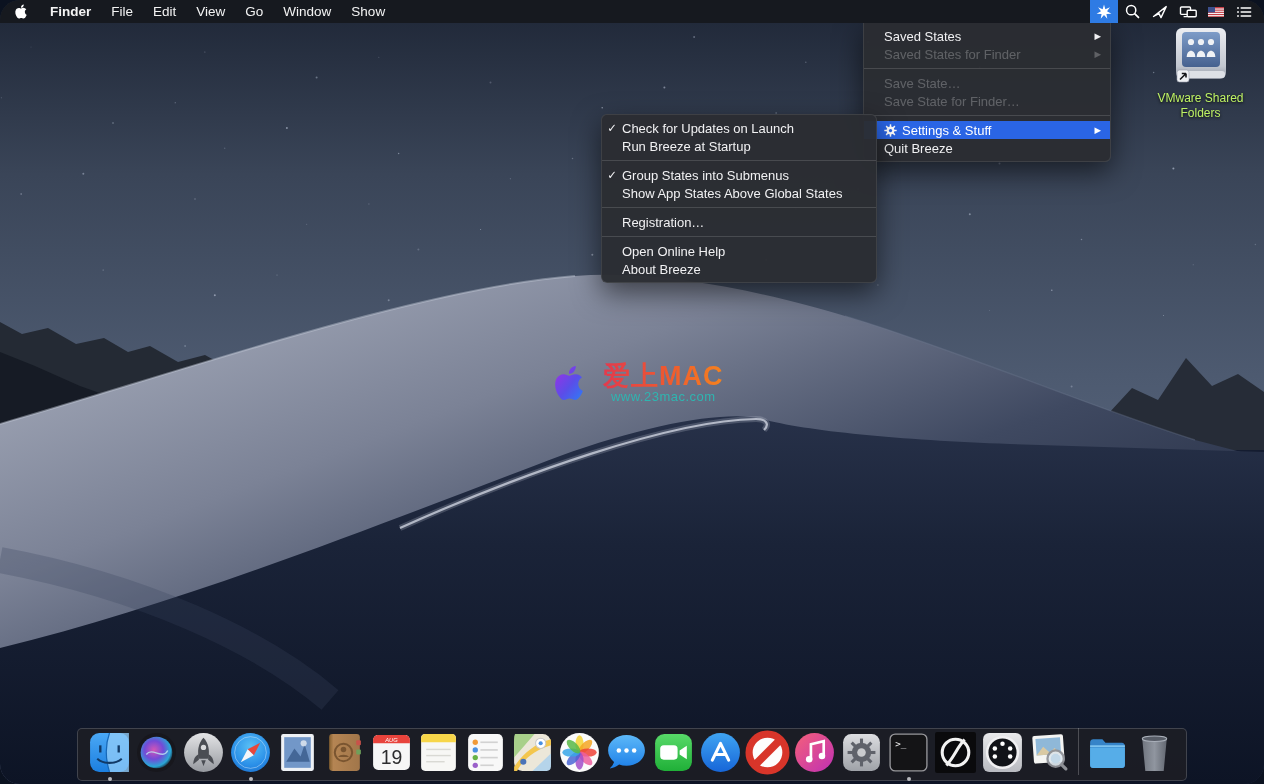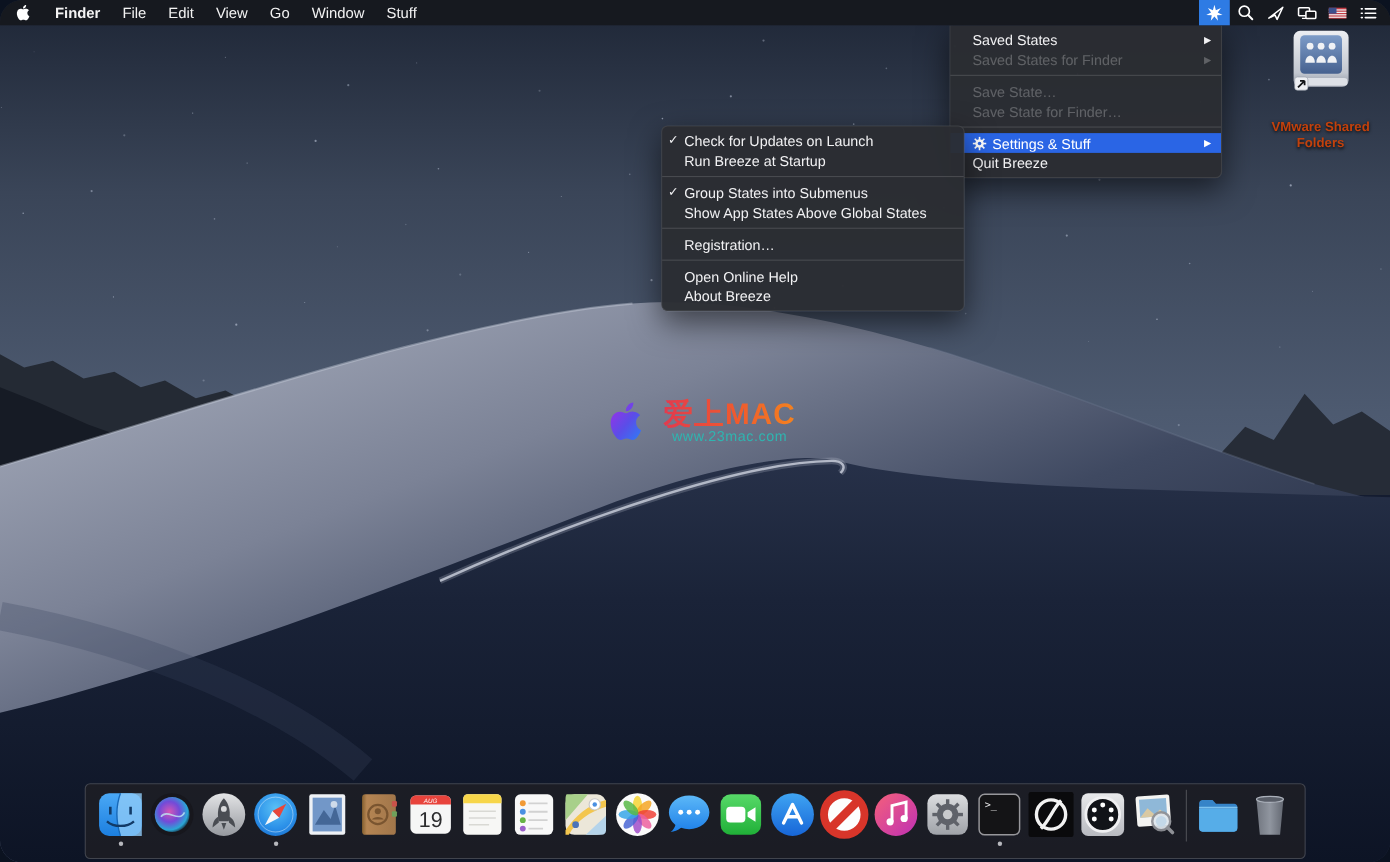--- a/index.html
+++ b/index.html
@@ -29,33 +29,33 @@
   .menu-row .gutter{width:20px;flex:none;text-align:center;font-size:11.5px;line-height:18px;}
   .menu-row .label{flex:1;white-space:nowrap;overflow:hidden;}
   .menu-row .arrow{flex:none;width:12px;text-align:right;font-size:8.5px;}
   .menu-row.disabled{color:rgba(255,255,255,0.25);}
   .menu-row.highlighted{background:#2a65e5;color:#ffffff;}
   .menu-row .gear{display:flex;align-items:center;margin-right:5px;}
   .menu-sep{height:1px;background:rgba(255,255,255,0.14);margin:5px 0;}
 
   
   #desktop-icon{position:absolute;left:1148px;top:27px;width:105px;text-align:center;z-index:10;}
-  #desktop-icon .dlabel{margin-top:18px;color:#c2410c;font-size:12px;line-height:15px;font-weight:bold;
+  #desktop-icon .dlabel{margin-top:2px;color:#bef264;font-size:12px;line-height:15px;font-weight:normal;
     text-shadow:0 1px 3px rgba(0,0,0,.9);}
 
   
   #watermark{position:absolute;left:552px;top:362px;display:flex;align-items:center;gap:17px;z-index:5;}
   .wm-title{font-size:27px;font-weight:bold;letter-spacing:1px;
     background:linear-gradient(90deg,#e23a4e 0%,#ef5a2e 55%,#f5831e 100%);
     -webkit-background-clip:text;background-clip:text;color:transparent;line-height:28px;}
   .wm-url{font-size:13px;color:#2fb5b0;text-align:center;margin-top:-1px;letter-spacing:.5px;}
 
   
-  #dock{position:absolute;left:50%;transform:translateX(-50%);bottom:3px;height:69px;
-    display:flex;align-items:flex-start;gap:2px;padding:5px 9px;box-sizing:border-box;
+  #dock{position:absolute;left:50%;transform:translateX(-50%);bottom:3px;height:53px;
+    display:flex;align-items:flex-end;gap:2px;padding:5px 9px;box-sizing:border-box;
     background:rgba(30,31,36,0.82);border:1px solid rgba(130,134,144,0.38);border-radius:5px;z-index:20;}
   .dock-item{position:relative;width:45px;height:45px;flex:none;}
   .dock-item svg{width:45px;height:45px;display:block;}
   .dock-sep{width:1px;height:47px;background:rgba(255,255,255,0.22);margin:0 4px;flex:none;}
   .run-dot{position:absolute;left:50%;bottom:-6px;width:4px;height:4px;margin-left:-2px;
     border-radius:50%;background:#d2d4d8;opacity:.85;}
 </style>
 </head>
 <body>
 
@@ -173,21 +173,21 @@
           <svg width="14" height="15" viewBox="0 0 24 24">
             <path fill="#fff" d="M12.152 6.896c-.948 0-2.415-1.078-3.96-1.04-2.04.027-3.91 1.183-4.961 3.014-2.117 3.675-.546 9.103 1.519 12.09 1.013 1.454 2.208 3.09 3.792 3.03 1.52-.065 2.09-.987 3.935-.987 1.831 0 2.35.987 3.96.948 1.637-.026 2.676-1.48 3.676-2.948 1.156-1.688 1.636-3.325 1.662-3.415-.039-.013-3.182-1.221-3.22-4.857-.026-3.04 2.48-4.494 2.597-4.559-1.429-2.09-3.623-2.324-4.39-2.376-2-.156-3.675 1.09-4.61 1.09zM15.53 3.83c.843-1.012 1.4-2.427 1.245-3.83-1.207.052-2.662.805-3.532 1.818-.78.896-1.454 2.338-1.273 3.714 1.338.104 2.715-.688 3.56-1.702"></path>
           </svg>
         </div>
         <div class="mb-item active">Finder</div>
         <div class="mb-item">File</div>
         <div class="mb-item">Edit</div>
         <div class="mb-item">View</div>
         <div class="mb-item">Go</div>
         <div class="mb-item">Window</div>
-        <div class="mb-item">Stuff</div>
+        <div class="mb-item">Show</div>
       </div>
     <div id="mb-right">
         <div class="st-icon selected">
           <svg width="18" height="18" viewBox="0 0 18 18">
             <polygon points="9.00,1.40 10.35,6.21 14.94,4.26 12.02,8.31 16.41,10.69 11.42,10.93 12.30,15.85 9.00,12.10 5.70,15.85 6.58,10.93 1.59,10.69 5.98,8.31 3.06,4.26 7.65,6.21" fill="#fff"></polygon>
           </svg>
         </div>
         <div class="st-icon">
           <svg width="17" height="17" viewBox="0 0 18 18">
             <circle cx="7.6" cy="7.6" r="4.9" fill="none" stroke="#fff" stroke-width="1.6"></circle>

